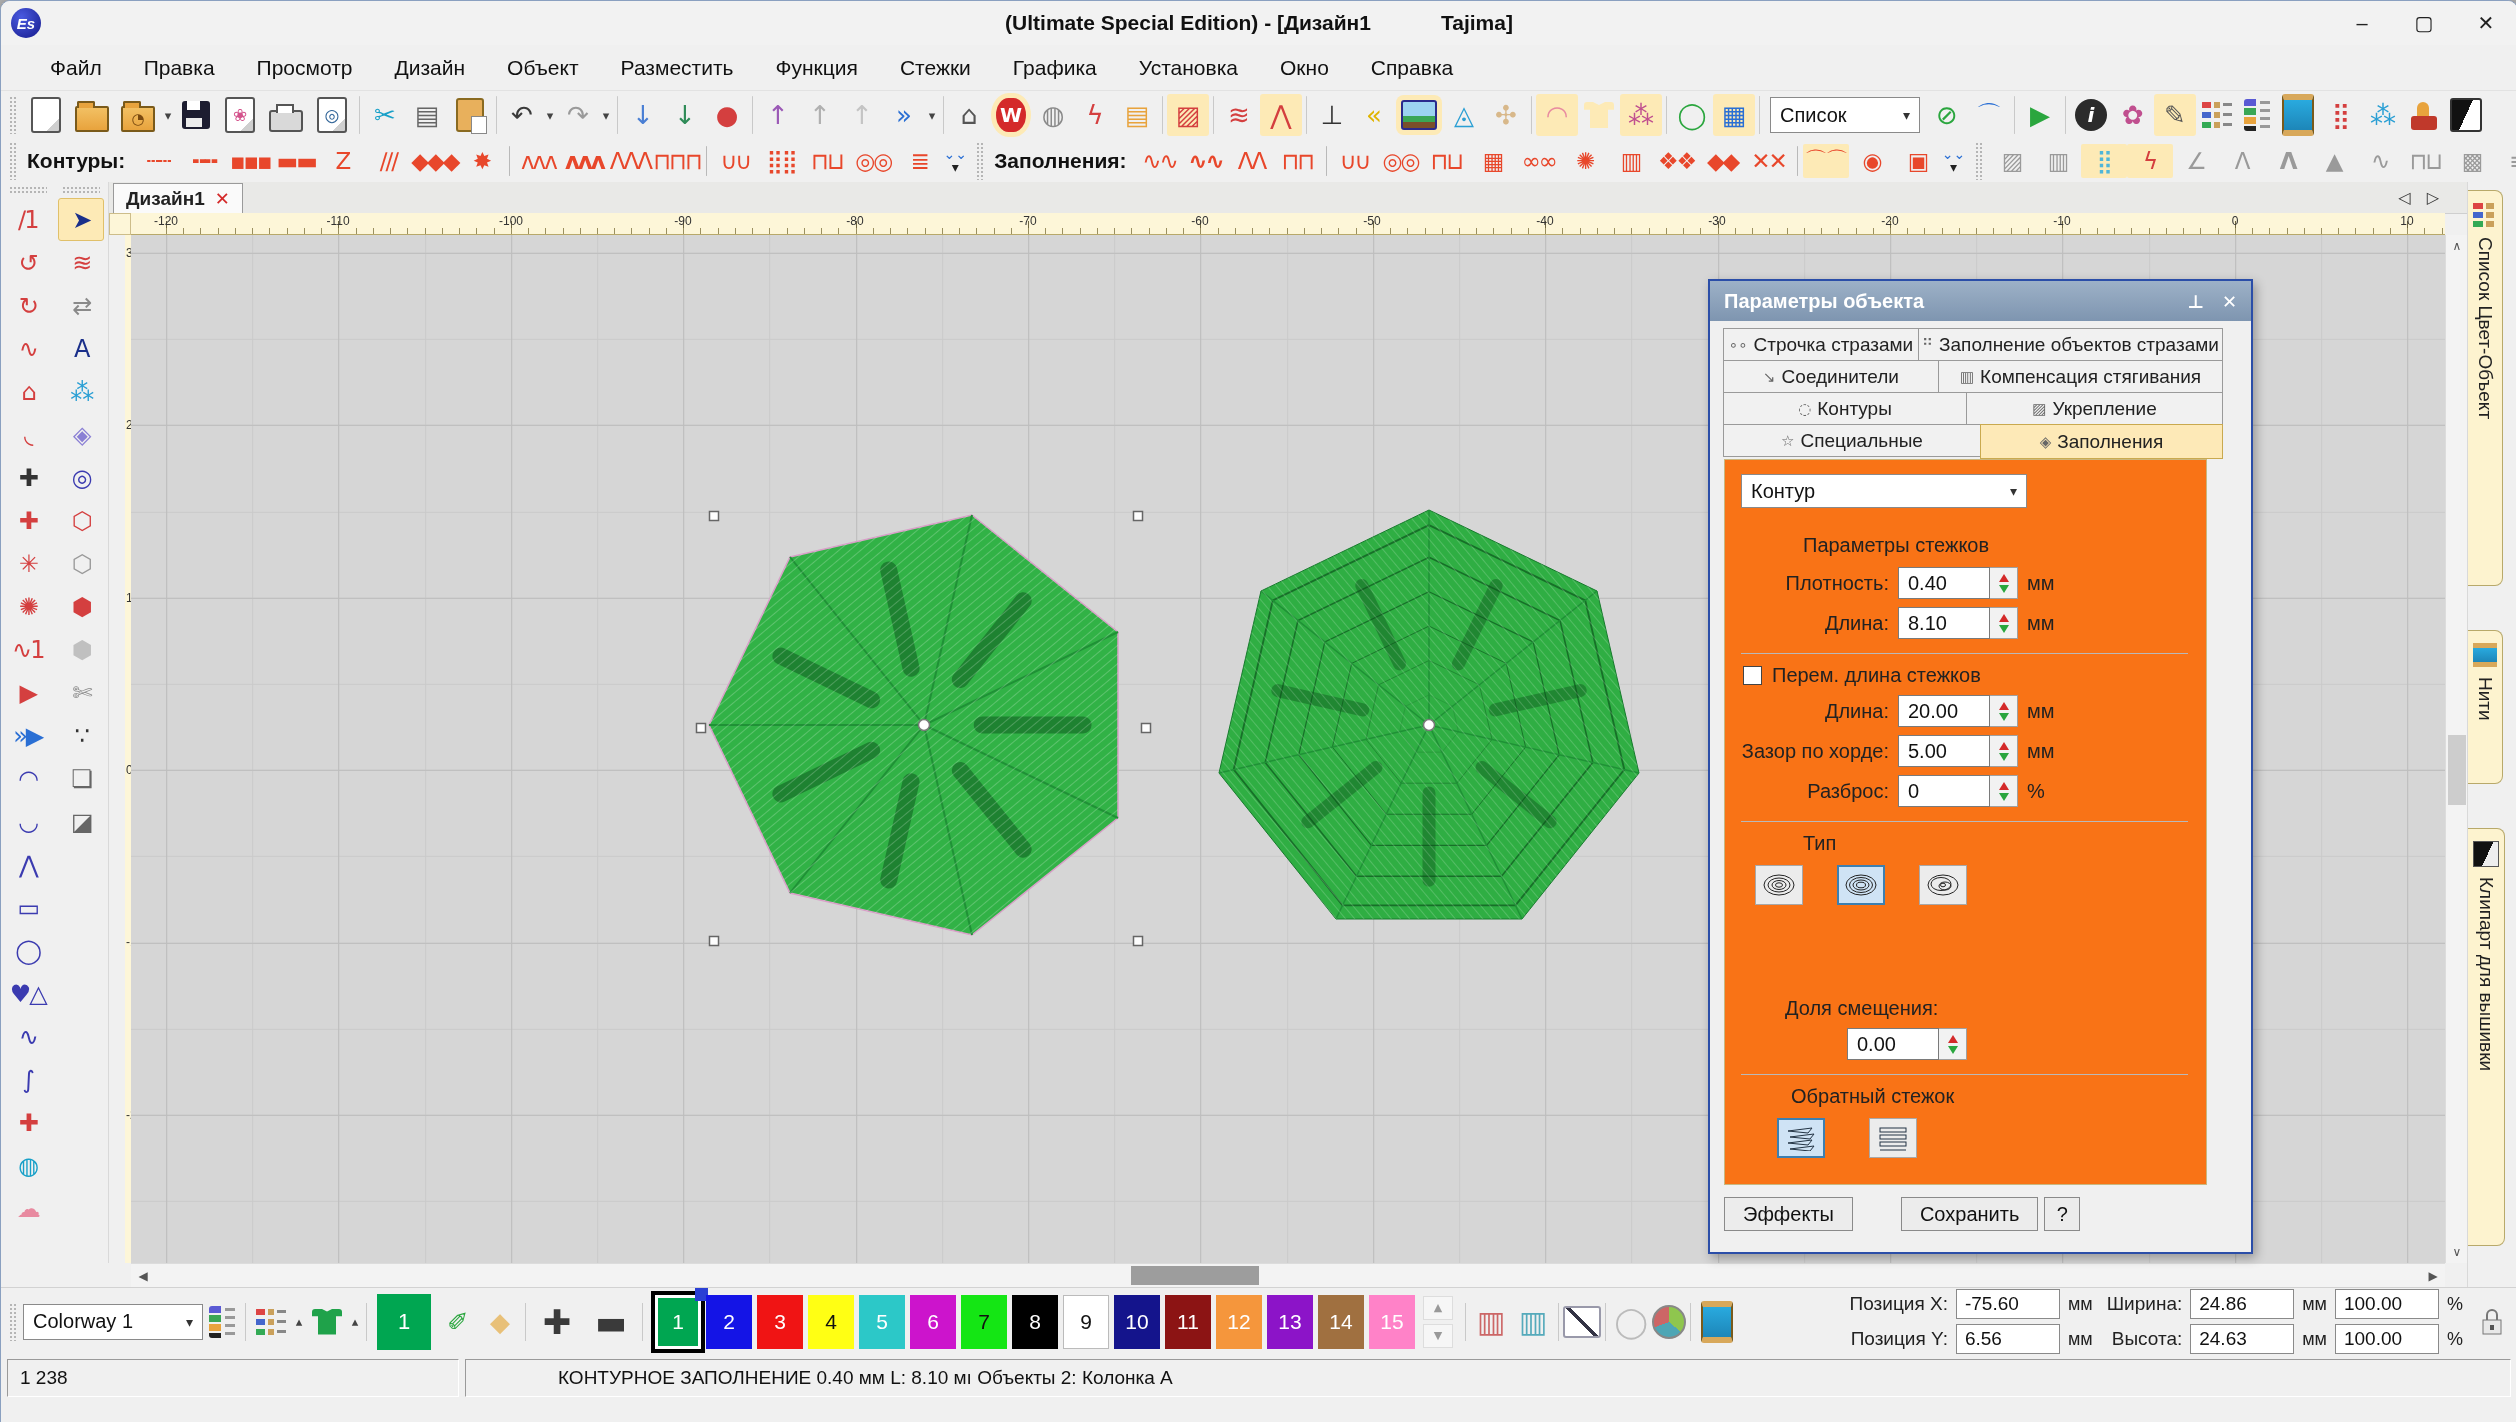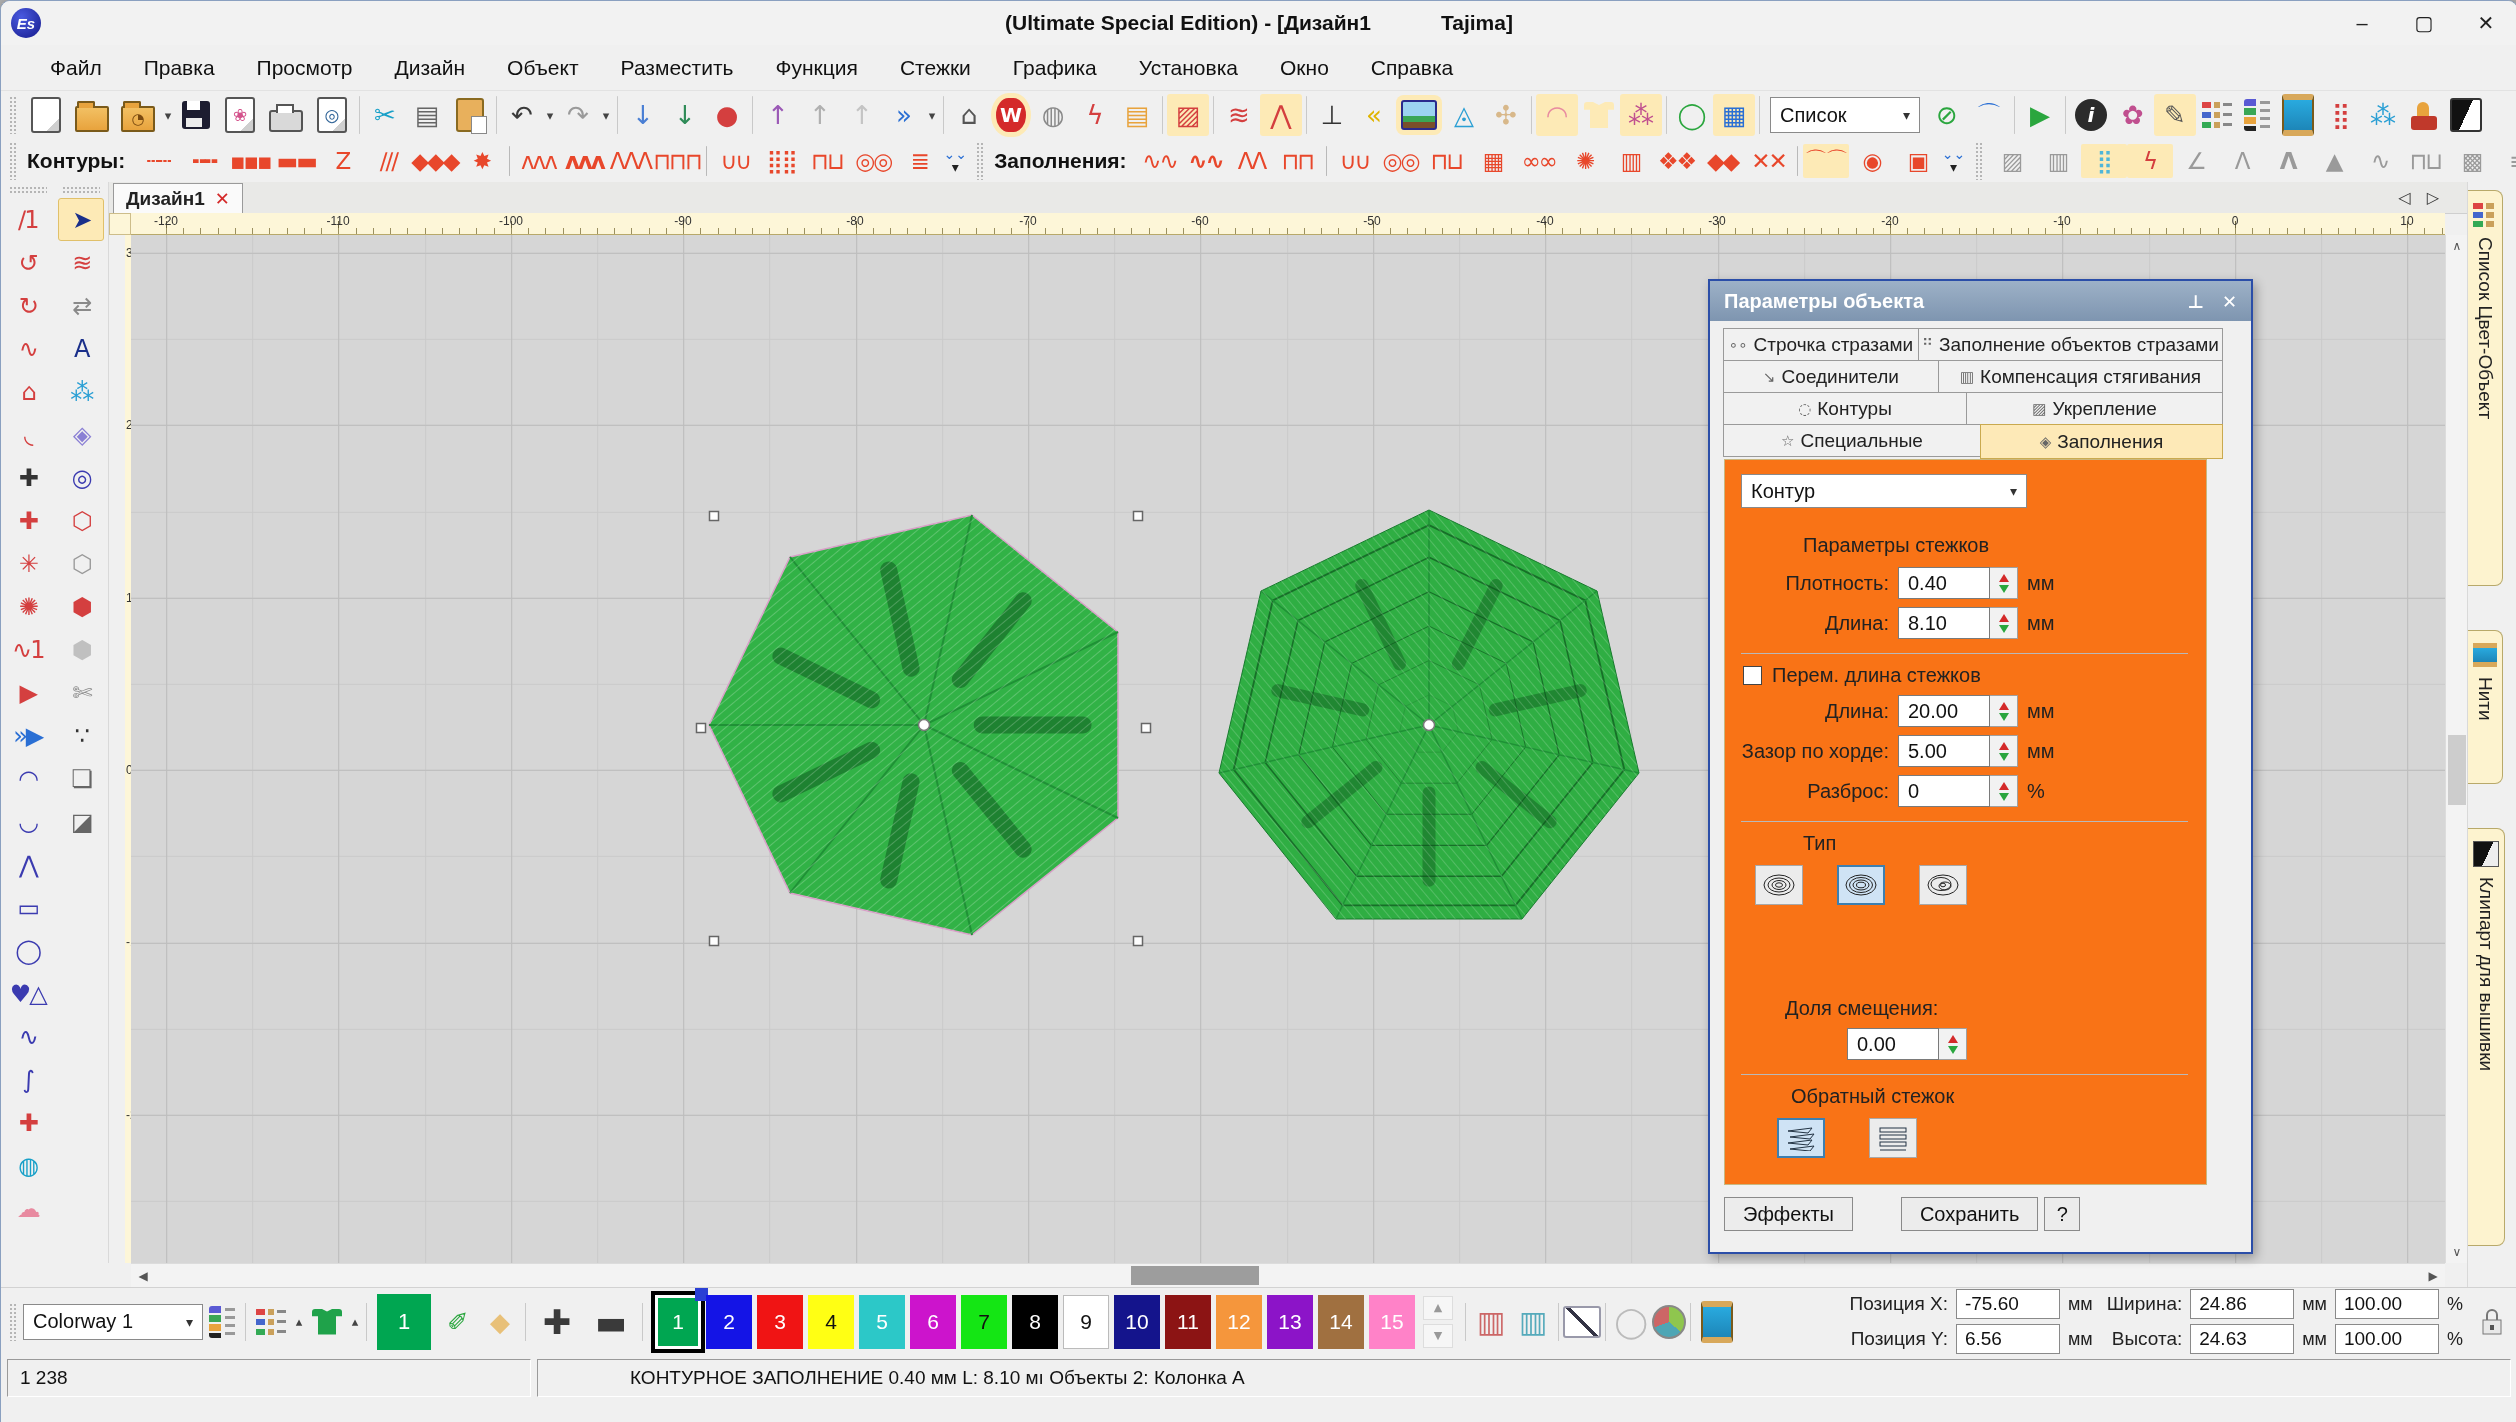--- a/index.html
+++ b/index.html
@@ -796,18 +796,18 @@
         <svg width="30" height="40">
             <rect x="6" y="18" width="18" height="14" fill="#e8e8e8" stroke="#777"></rect>
             <path d="M10 18 v-5 a5 5 0 0 1 10 0 v5" fill="none" stroke="#777" stroke-width="2"></path>
             <rect x="13" y="23" width="4" height="5" fill="#555"></rect>
           </svg>
       </span>
     </div>
   </div>
 
   <div id="statusbar" class="abs">
-    <div class="scell" style="width:524px;text-align:right;">1 238</div>
+    <div class="scell" style="width:452px;text-align:right;">1 238</div>
     <div class="scell" style="flex:1;padding-left:92px;">КОНТУРНОЕ ЗАПОЛНЕНИЕ  0.40 мм L:  8.10 мı  Объекты 2: Колонка А</div>
   </div>
 
 
 </div>
 
 </body></html>

